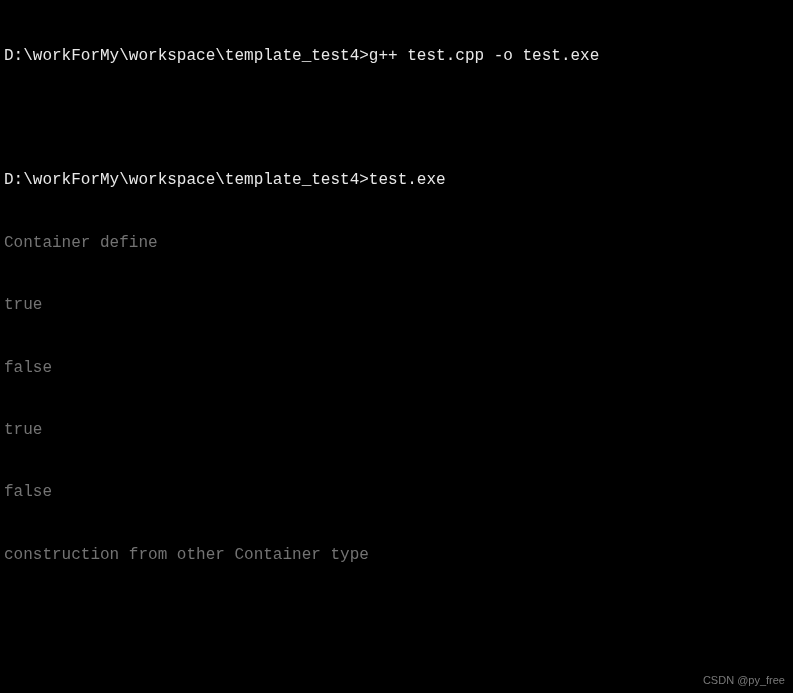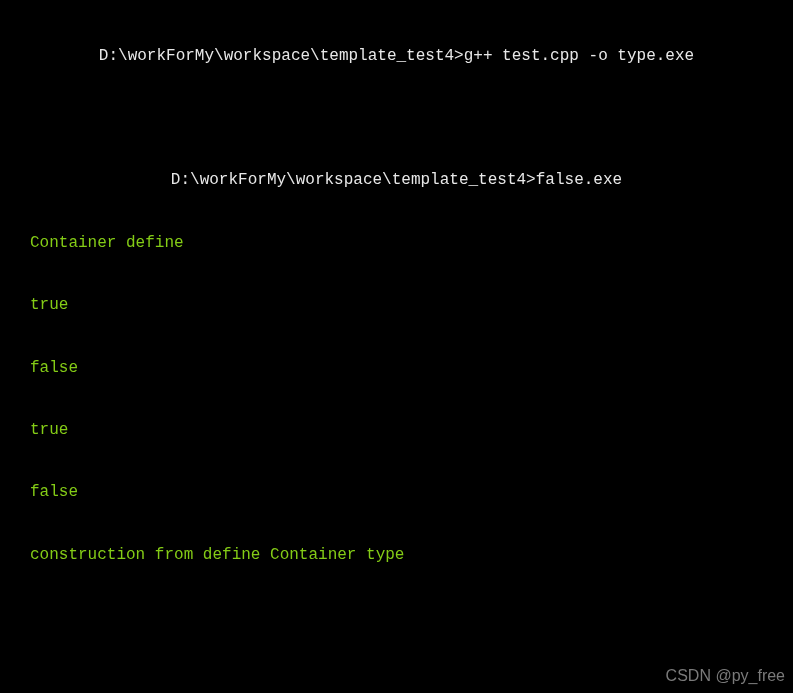--- a/index.html
+++ b/index.html
@@ -17,61 +17,59 @@
       height: 693px;
       padding: 4px;
       overflow: hidden;
       position: relative;
     }
     .terminal {
       white-space: pre;
     }
     .prompt-line {
       display: flex;
-      justify-content: center;
     }
     .prompt {
       color: #e8e8e8;
     }
     .command {
       color: #e8e8e8;
     }
     .output {
-      color: #84cc16;
-      margin-left: 26px;
+      color: #737373;
     }
     .watermark {
       position: absolute;
       bottom: 6px;
       right: 8px;
       color: #7a7a7a;
-      font-size: 16px;
+      font-size: 11px;
       font-family: Arial, sans-serif;
     }
     .blank-line {
       height: 1.3em;
     }
   </style>
 </head>
 <body>
 
 <div class="terminal">
   <div class="prompt-line">
-    <span class="prompt">D:\workForMy\workspace\template_test4&gt;</span><span class="command">g++ test.cpp -o type.exe</span>
+    <span class="prompt">D:\workForMy\workspace\template_test4&gt;</span><span class="command">g++ test.cpp -o test.exe</span>
   </div>
   <div class="blank-line"></div>
   <div class="prompt-line">
-    <span class="prompt">D:\workForMy\workspace\template_test4&gt;</span><span class="command">false.exe</span>
+    <span class="prompt">D:\workForMy\workspace\template_test4&gt;</span><span class="command">test.exe</span>
   </div>
   <div class="output">Container define</div>
   <div class="output">true</div>
   <div class="output">false</div>
   <div class="output">true</div>
   <div class="output">false</div>
-  <div class="output">construction from define Container type</div>
+  <div class="output">construction from other Container type</div>
   
   
   
   
   
   
   
   
   
   

